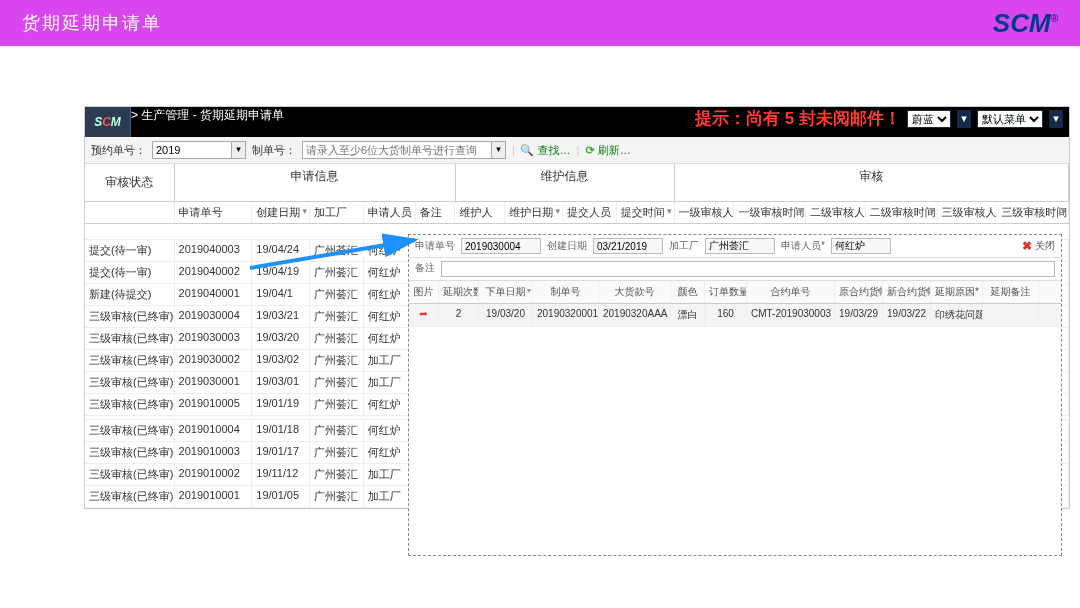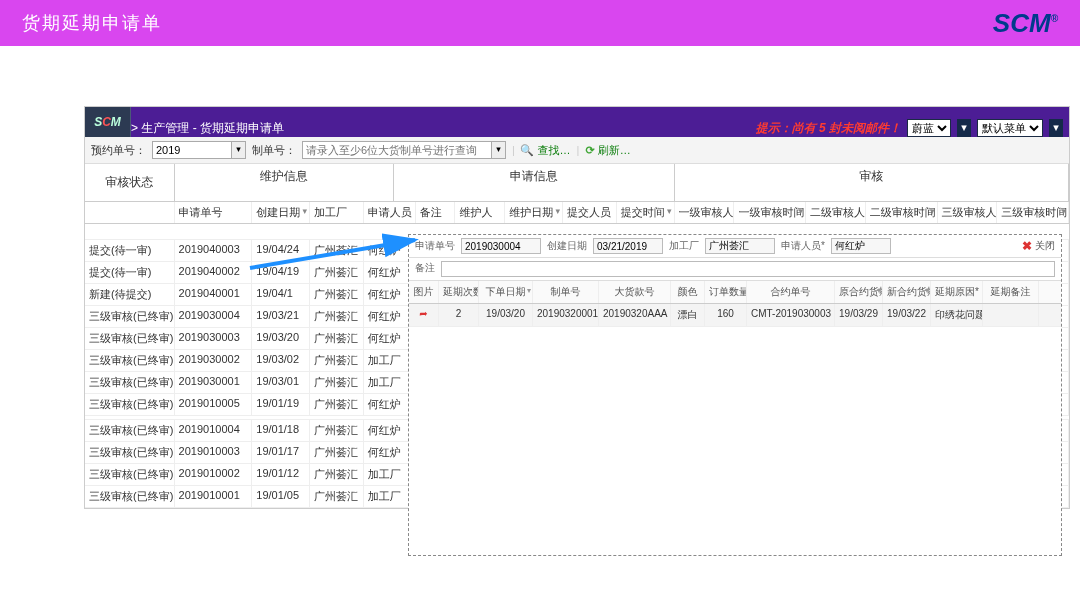--- a/index.html
+++ b/index.html
@@ -8,25 +8,25 @@
 
 .page-header { background: #d946ef; height: 46px; display: flex; align-items: center; padding: 0 22px; justify-content: space-between; }
 .page-title { color: #fff; font-size: 18px; font-weight: normal; letter-spacing: 2px; }
 .logo-scm { color: #003a8c; font-weight: bold; font-size: 26px; font-style: italic; position: relative; }
 .logo-scm .reg { font-size: 10px; vertical-align: super; }
 
 
 .app-wrap { position: absolute; top: 106px; left: 84px; width: 986px; border: 1px solid #ccc; background: #fff; }
 
 
-.app-bar { background: #4c1d95; height: 30px; display: flex; align-items: flex-end; color: #fff; font-size: 11px; position: relative; }
+.app-bar { background: #000000; height: 30px; display: flex; align-items: flex-start; color: #fff; font-size: 11px; position: relative; }
 .app-bar .mini-logo { background: #2c3a52; height: 30px; width: 46px; display: flex; align-items: center; justify-content: center; font-weight: bold; font-style: italic; color: #bfd; font-size: 12px; border-right: 1px solid #4a5a77; }
 .app-bar .crumb { padding: 0 0; font-size: 12px; }
 .app-bar .right-area { margin-left: auto; display: flex; align-items: center; gap: 6px; padding-right: 6px; }
-.app-bar .hint { color: #ff3b30; font-weight: bold; font-size: 12px; font-style: italic; }
+.app-bar .hint { color: #ff3b30; font-weight: bold; font-size: 17px; }
 .app-bar .welcome { color: #fff; }
 .app-bar select { font-size: 11px; height: 18px; border: 1px solid #1a2a44; background: #fff; }
 .app-bar .dd-btn { background: #152a4a; color: #fff; width: 14px; height: 18px; text-align: center; line-height: 16px; cursor: pointer; }
 
 
 .toolbar { background: #f4f4f4; border-bottom: 1px solid #ddd; padding: 4px 6px; display: flex; align-items: center; gap: 6px; }
 .toolbar label { font-size: 11px; color: #333; }
 .toolbar input { font-size: 11px; height: 18px; border: 1px solid #aaa; padding: 0 3px; }
 .toolbar .combo { display: inline-flex; }
 .toolbar .combo .arrow { width: 14px; height: 18px; border: 1px solid #aaa; border-left: none; background: #eee; text-align: center; line-height: 14px; font-size: 9px; cursor: pointer; }
@@ -137,22 +137,22 @@
     <span class="sep">|</span>
     <span class="tool-link">
         <span class="icon-refresh">⟳</span>
         <span>刷新…</span>
       </span>
   </div>
 
   <div class="table-area">
     <div class="thead-groups">
       <div class="group-cell c-status" style="padding:10px 0">审核状态</div>
+      <div class="group-cell" style="width:282px">申请信息</div>
       <div class="group-cell" style="width:220px">维护信息</div>
-      <div class="group-cell" style="width:282px">申请信息</div>
       <div class="group-cell" style="width:396px">审核</div>
     </div>
     <div class="thead-cols">
       <div class="col-cell c-status"></div>
       <div class="col-cell c-num">申请单号</div>
       <div class="col-cell c-date"><span>创建日期</span><span class="funnel">▾</span></div>
       <div class="col-cell c-fac">加工厂</div>
       <div class="col-cell c-person">申请人员</div>
       <div class="col-cell c-remark">备注</div>
       <div class="col-cell c-person2">维护人</div>
@@ -346,21 +346,21 @@
           <div class="cell c-a1p"></div>
           <div class="cell c-a1t"></div>
           <div class="cell c-a2p"></div>
           <div class="cell c-a2t"></div>
           <div class="cell c-a3p"></div>
           <div class="cell c-a3t"></div>
         </div>
         <div class="row">
           <div class="cell c-status">三级审核(已终审)</div>
           <div class="cell c-num">2019010002</div>
-          <div class="cell c-date">19/01/12</div>
+          <div class="cell c-date">19/11/12</div>
           <div class="cell c-fac">广州荟汇</div>
           <div class="cell c-person">加工厂</div>
           <div class="cell c-remark"></div>
           <div class="cell c-person2"></div>
           <div class="cell c-date2"></div>
           <div class="cell c-subperson"></div>
           <div class="cell c-subtime"></div>
           <div class="cell c-a1p"></div>
           <div class="cell c-a1t"></div>
           <div class="cell c-a2p"></div>

